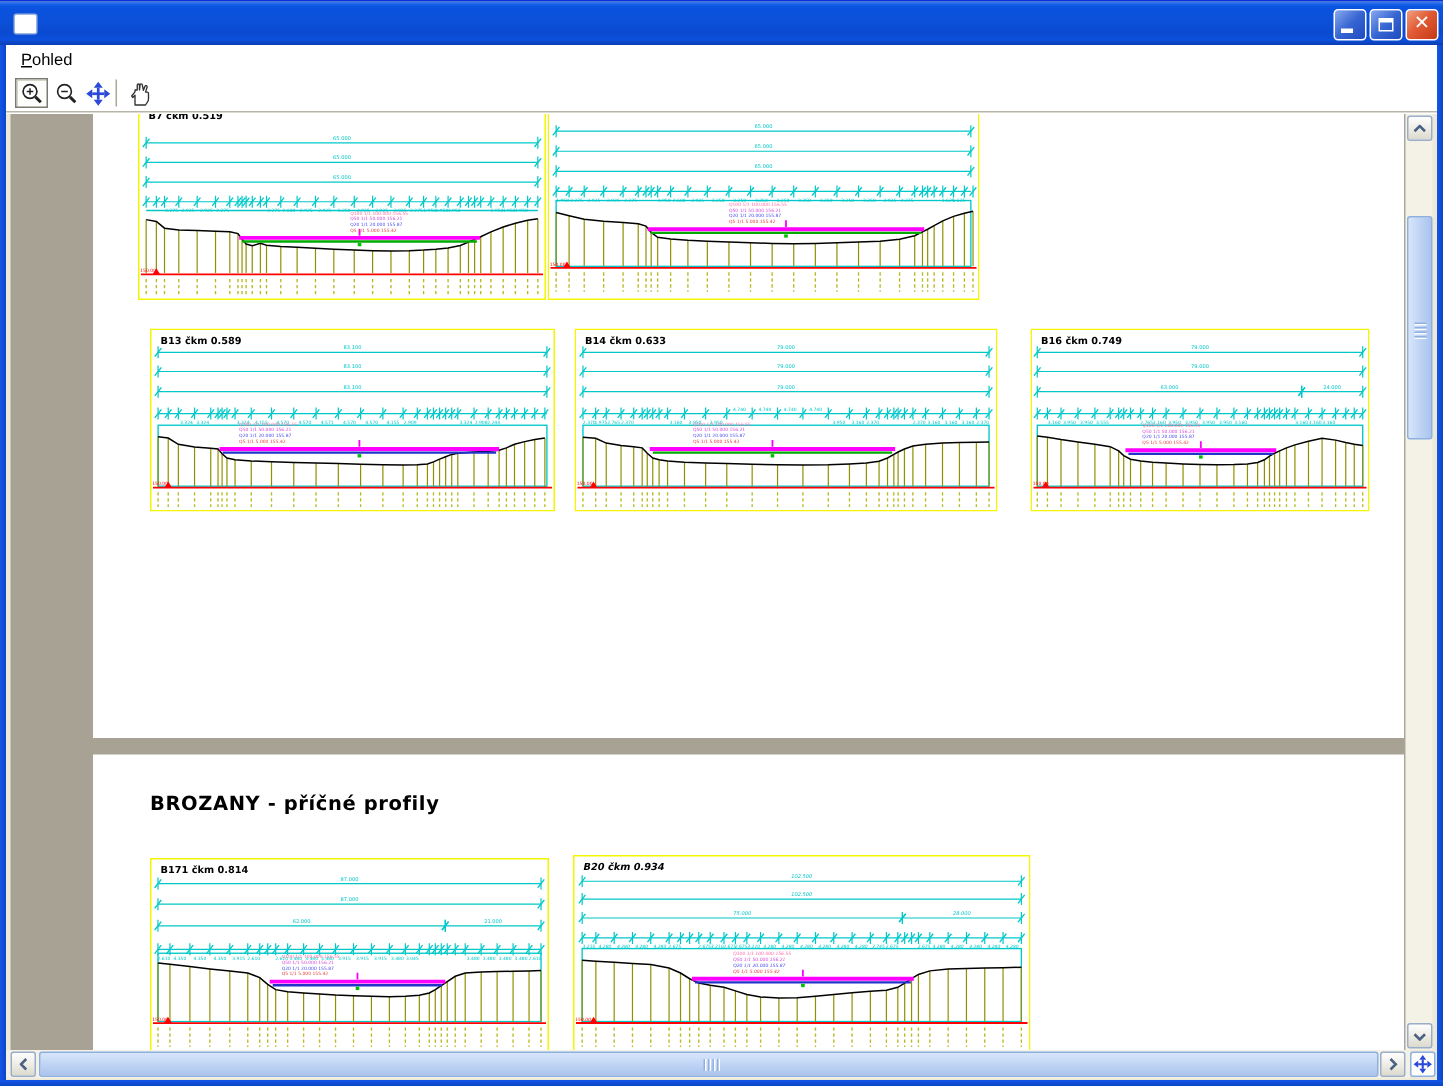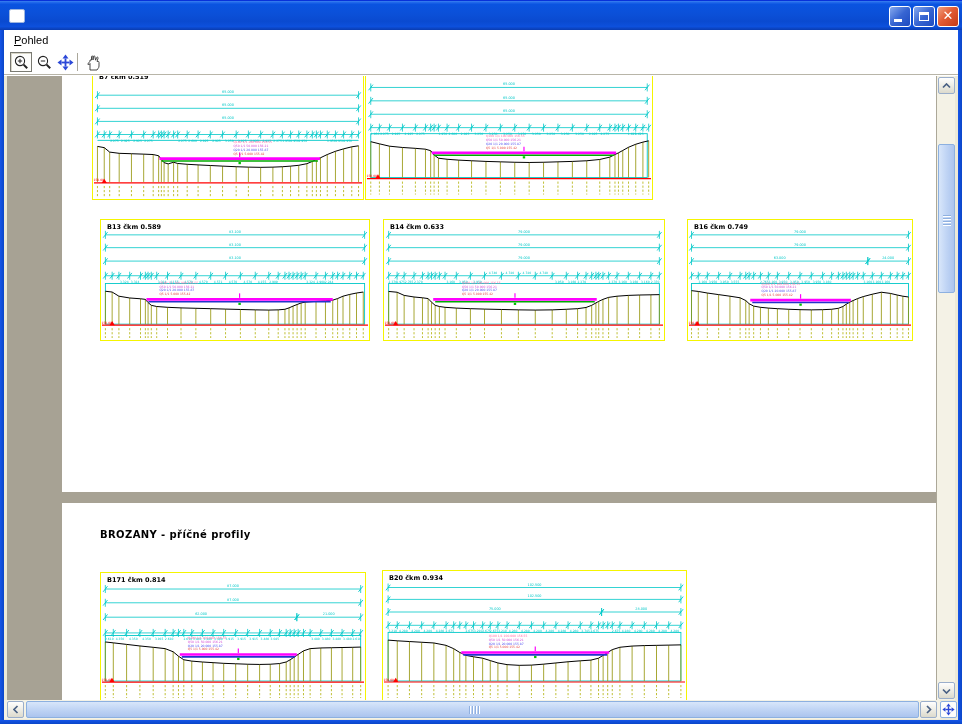--- a/index.html
+++ b/index.html
@@ -28,21 +28,21 @@
   .menu-item{position:absolute;left:5px;top:2px;padding:2px 5px;cursor:default;}
   .menu-item u{text-decoration:underline;}
   #toolbar{position:absolute;left:0;top:20px;width:100%;height:25px;border-bottom:1px solid #b8b5a8;}
   .tool-btn{position:absolute;top:2px;width:22px;height:20px;display:flex;align-items:center;justify-content:center;background:transparent;border:1px solid transparent;}
   .tool-btn.active{background:#fdfdfb;border:1px solid #7a7a72;box-shadow:inset 1px 1px 0 #d8d6c8;}
   .tool-sep{position:absolute;left:73px;top:3px;width:1px;height:18px;background:#aaa79a;}
   
   #content{position:absolute;left:0;top:46px;width:954px;height:644px;background:#ece9d8;}
   #canvas{position:absolute;left:3px;top:0;width:929px;height:624px;background:#a7a294;overflow:hidden;}
   .page{position:absolute;background:#fff;}
-  #section-header{position:absolute;font-size:10px;font-weight:bold;color:#000;letter-spacing:.4px;font-family:"DejaVu Sans",sans-serif;}
+  #section-header{position:absolute;font-size:13px;font-weight:bold;color:#000;letter-spacing:.4px;font-family:"DejaVu Sans",sans-serif;}
   .chart{position:absolute;}
   
   .sb-track{position:absolute;background:#f4f2e6;}
   #vscroll{left:932px;top:0;width:19px;height:624px;border-left:1px solid #aca899;}
   #hscroll{left:0;top:624px;width:936px;height:19px;}
   .sb-btn{position:absolute;width:17px;height:17px;border:1px solid #9aaecb;border-radius:2px;
     background:linear-gradient(180deg,#fefefe 0%,#f0efe8 45%,#dcdacd 100%);display:flex;align-items:center;justify-content:center;}
   #vsb-up{left:1px;top:1px;}
   #vsb-down{left:1px;top:606px;}
   #hsb-left{left:3px;top:1px;}
@@ -1186,21 +1186,21 @@
               <line x1="138.32" y1="76.42519999999999" x2="138.32" y2="80.92519999999999" stroke="#ff00ff" stroke-width="1.2"></line>
               <rect x="137.12" y="85.8252" width="2.4" height="2.2" fill="#00c000"></rect>
               <text x="87.78" y="66.92519999999999" font-size="3" fill="#ff6fa8" font-family="DejaVu Sans, sans-serif" text-anchor="start">Q100 1/1 100.000  156.55</text>
               <text x="87.78" y="70.72519999999999" font-size="3" fill="#d44ad4" font-family="DejaVu Sans, sans-serif" text-anchor="start">Q50  1/1  50.000  156.21</text>
               <text x="87.78" y="74.52519999999998" font-size="3" fill="#4a4af0" font-family="DejaVu Sans, sans-serif" text-anchor="start">Q20  1/1  20.000  155.87</text>
               <text x="87.78" y="78.3252" font-size="3" fill="#e84040" font-family="DejaVu Sans, sans-serif" text-anchor="start">Q5   1/1   5.000  155.42</text>
               <line x1="2" y1="110.03999999999999" x2="264" y2="110.03999999999999" stroke="#ff0000" stroke-width="1.2"></line>
               <polygon points="9.37,110.03999999999999 14.569999999999999,110.03999999999999 11.969999999999999,105.83999999999999" fill="#ff0000"></polygon>
               <text x="1.5" y="108.53999999999999" font-size="3" fill="#ff0000" font-family="DejaVu Sans, sans-serif" text-anchor="start">150.00</text>
             </svg></div>
-          <div class="chart" style="left: 375px; top: 494px; width: 305px; height: 140px;"><svg width="305" height="140" viewBox="0 0 305 140">
+          <div class="chart" style="left: 375px; top: 494px; width: 305px; height: 140px; font-style: italic;"><svg width="305" height="140" viewBox="0 0 305 140">
               <rect x="0.5" y="0.5" width="304" height="139" fill="none" stroke="#f5f500" stroke-width="1"></rect>
               <text x="7" y="10" font-size="6.5" fill="#000" font-family="DejaVu Sans, sans-serif" text-anchor="start" font-weight="bold">B20 čkm 0.934</text>
               <line x1="6.1000000000000005" y1="17.5" x2="298.9" y2="17.5" stroke="#00c8c8" stroke-width="0.8"></line>
               <line x1="6.1000000000000005" y1="13.5" x2="6.1000000000000005" y2="21.5" stroke="#00c8c8" stroke-width="0.8"></line>
               <line x1="3.9000000000000004" y1="20.3" x2="8.3" y2="14.7" stroke="#00c8c8" stroke-width="0.9"></line>
               <line x1="298.9" y1="13.5" x2="298.9" y2="21.5" stroke="#00c8c8" stroke-width="0.8"></line>
               <line x1="296.7" y1="20.3" x2="301.09999999999997" y2="14.7" stroke="#00c8c8" stroke-width="0.9"></line>
               <text x="152.5" y="15.5" font-size="3.4" fill="#00c8c8" font-family="DejaVu Sans, sans-serif" text-anchor="middle">102.500</text>
               <line x1="6.1000000000000005" y1="29.4" x2="298.9" y2="29.4" stroke="#00c8c8" stroke-width="0.8"></line>
               <line x1="6.1000000000000005" y1="25.4" x2="6.1000000000000005" y2="33.4" stroke="#00c8c8" stroke-width="0.8"></line>

